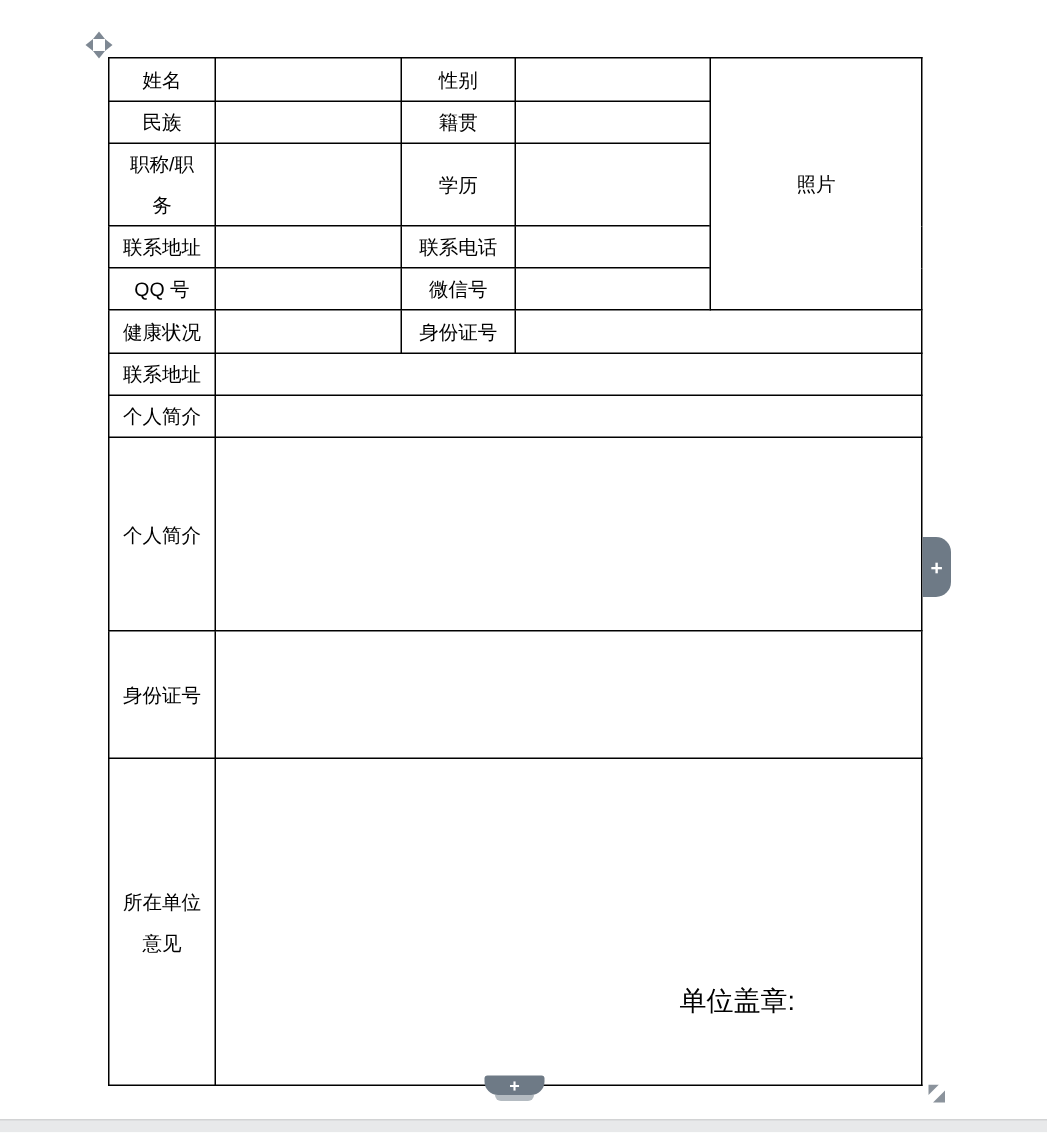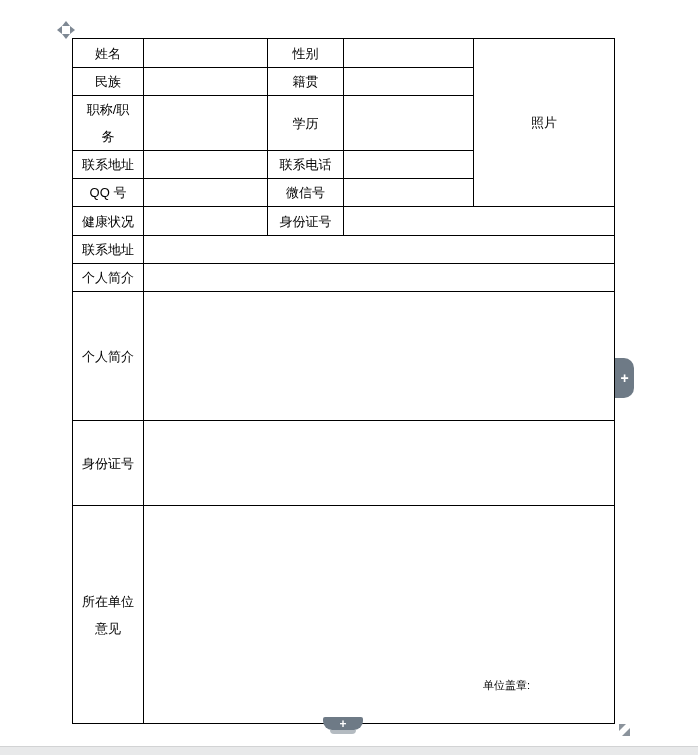--- a/index.html
+++ b/index.html
@@ -30,22 +30,22 @@
     text-align: center;
     line-height: 27px;
     padding: 0 8px;
     word-break: break-all;
   }
   td.val { padding: 0 4px; }
   td.photo { text-align: center; font-family: Liberation Serif, serif; }
   td.opinion-area { position: relative; }
   .seal {
     position: absolute;
-    right: 84px; bottom: 30px;
-    font-size: 11px;
+    right: 84px; bottom: 44px;
+    font-size: 18px;
     white-space: nowrap;
   }
 
   
   .move-handle {
     position: absolute; left: 56px; top: 20px;
     width: 20px; height: 20px;
     cursor: move;
   }
   .add-col-btn {

